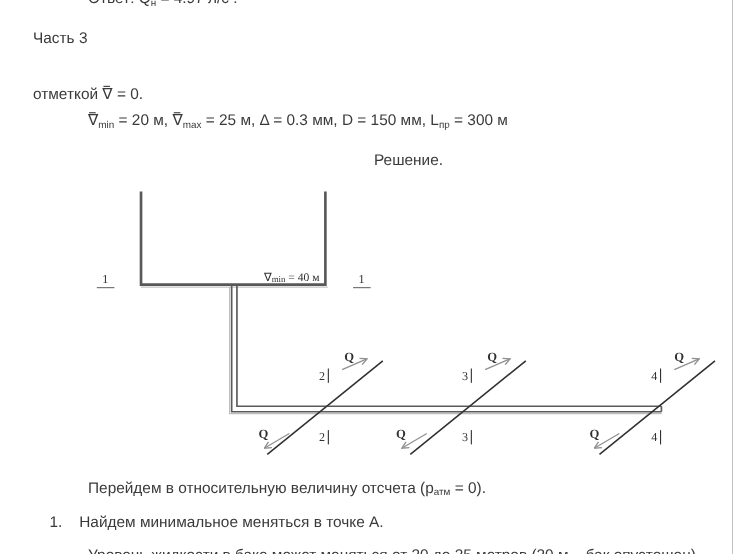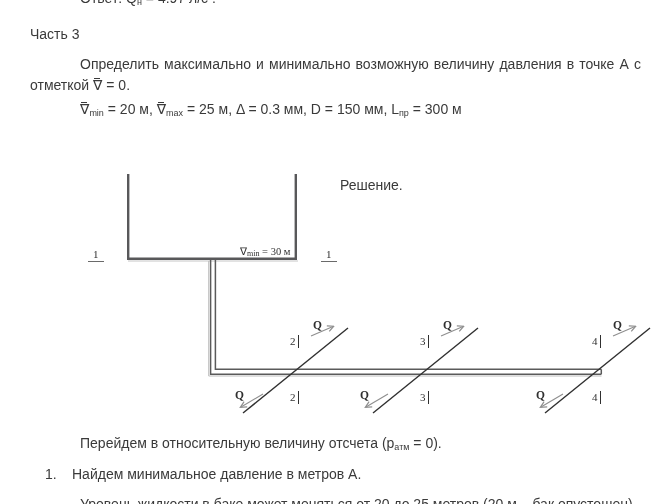--- a/index.html
+++ b/index.html
@@ -27,30 +27,29 @@
 <body>
 
 <div class="page">
 
   <div class="tline" style="left:80px;top:-10px;">
     <span>Ответ: Q</span><sub class="ss">н</sub><span> = 4.97 л/с .</span>
   </div>
 
   <div class="tline" style="left:30px;top:26px;text-align:center;">Часть 3</div>
 
-  <div class="tline just" style="left:80px;top:56px;width:561px;">Определить максимально и минимально возможную величину давления в точке А с</div>
   <div class="tline" style="left:30px;top:77px;">
     <span>отметкой </span><span class="ov">∇</span><span> = 0.</span>
   </div>
 
   <div class="tline" style="left:80px;top:101px;">
     <span class="ov">∇</span><sub class="ss">min</sub><span> = 20 м, </span><span class="ov">∇</span><sub class="ss">max</sub><span> = 25 м, Δ = 0.3 мм, D = 150 мм, L</span><sub class="ss">пр</sub><span> = 300 м</span>
   </div>
 
-  <div class="tline" style="left:340px;top:137px;margin-top:40px;">Решение.</div>
+  <div class="tline" style="left:340px;top:137px;">Решение.</div>
 
   <svg class="diag" width="666" height="504" viewBox="0 0 666 504">
     <defs>
       <marker id="ah" viewBox="0 0 10 10" refX="8" refY="5" markerWidth="7" markerHeight="7" orient="auto-start-reverse">
         <path d="M1,1 L9,5 L1,9" fill="none" stroke="#8f8f8f" stroke-width="1.6"></path>
       </marker>
     </defs>
 
     <path d="M128,261 H298" stroke="#c6c6c6" stroke-width="1" fill="none"></path>
     <path d="M128.2,174 V258.8 H295.8 V174" stroke="#58585a" stroke-width="2.4" fill="none"></path>
@@ -68,21 +67,21 @@
     <line x1="311" y1="336" x2="333" y2="326.5" stroke="#8f8f8f" stroke-width="1.1" marker-end="url(#ah)"></line>
     <line x1="441" y1="336" x2="463" y2="326.5" stroke="#8f8f8f" stroke-width="1.1" marker-end="url(#ah)"></line>
     <line x1="613" y1="336" x2="635" y2="326.5" stroke="#8f8f8f" stroke-width="1.1" marker-end="url(#ah)"></line>
 
     <line x1="263" y1="394" x2="241" y2="407" stroke="#8f8f8f" stroke-width="1.1" marker-end="url(#ah)"></line>
     <line x1="388" y1="394" x2="366" y2="407" stroke="#8f8f8f" stroke-width="1.1" marker-end="url(#ah)"></line>
     <line x1="563" y1="394" x2="541" y2="407" stroke="#8f8f8f" stroke-width="1.1" marker-end="url(#ah)"></line>
   </svg>
 
   <div class="dlab lvl" style="left:240px;top:245px;">
-    <span>∇</span><sub>min</sub><span> = 30 м</span>
+    <span>∇</span><sub>min</sub><span> = 40 м</span>
   </div>
 
   <div class="dlab sec1" style="left:88px;top:248px;">1</div>
   <div class="dlab sec1" style="left:321px;top:248px;">1</div>
 
   <div class="dlab secnum" style="left:290px;top:335px;"><span>2</span><i class="tick"></i></div>
   <div class="dlab qlab" style="left:313px;top:319px;">Q</div>
   <div class="dlab qlab" style="left:235px;top:389px;">Q</div>
   <div class="dlab secnum" style="left:290px;top:391px;"><span>2</span><i class="tick"></i></div>
 
@@ -94,18 +93,18 @@
   <div class="dlab secnum" style="left:592px;top:335px;"><span>4</span><i class="tick"></i></div>
   <div class="dlab qlab" style="left:613px;top:319px;">Q</div>
   <div class="dlab qlab" style="left:536px;top:389px;">Q</div>
   <div class="dlab secnum" style="left:592px;top:391px;"><span>4</span><i class="tick"></i></div>
 
   <div class="tline" style="left:80px;top:435px;">
     <span>Перейдем в относительную величину отсчета (p</span><sub class="ss">атм</sub><span> = 0).</span>
   </div>
 
   <div class="tline" style="left:45px;top:466px;">
-    <span class="num1">1.</span><span style="margin-left:9px;">Найдем минимальное давление в метров А.</span>
+    <span class="num1">1.</span><span style="margin-left:9px;">Найдем минимальное меняться в точке А.</span>
   </div>
 
   <div class="tline" style="left:80px;top:496px;">Уровень жидкости в баке может меняться от 20 до 25 метров (20 м – бак опустошен)</div>
 
 </div>
 
 </body></html>

